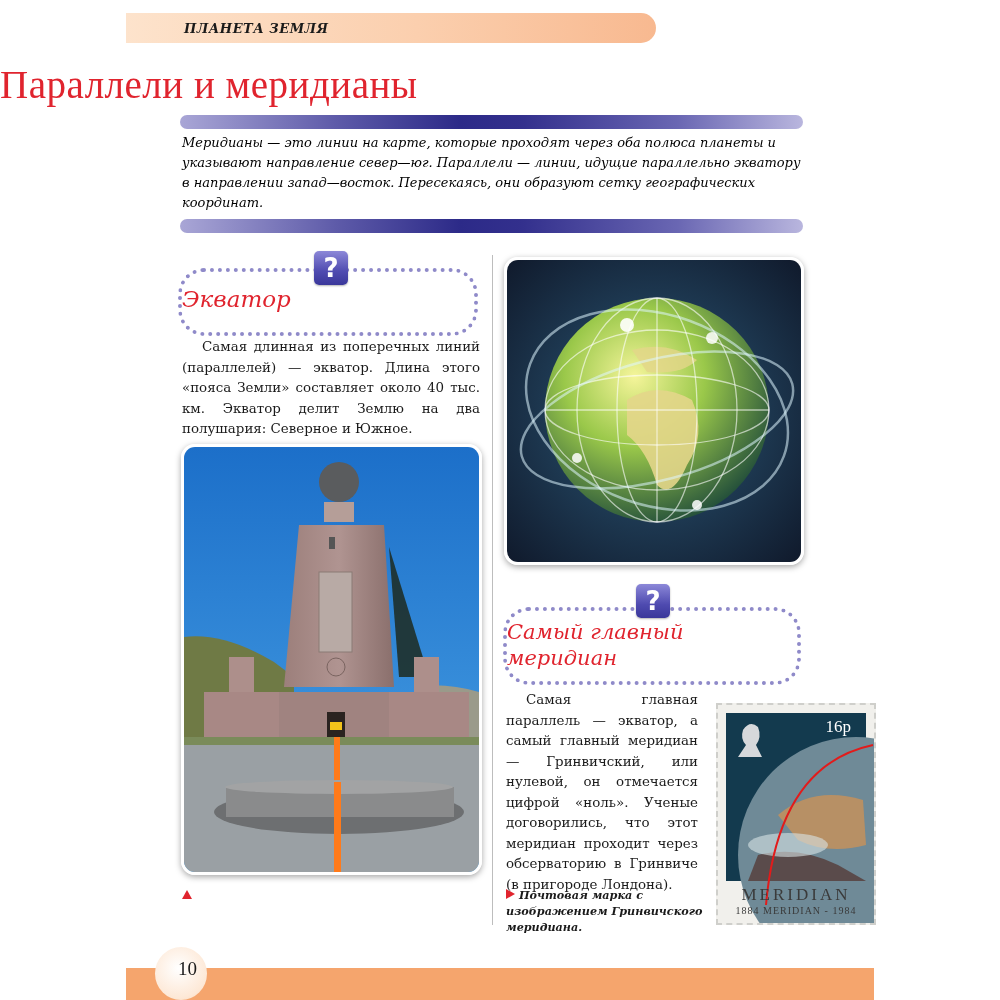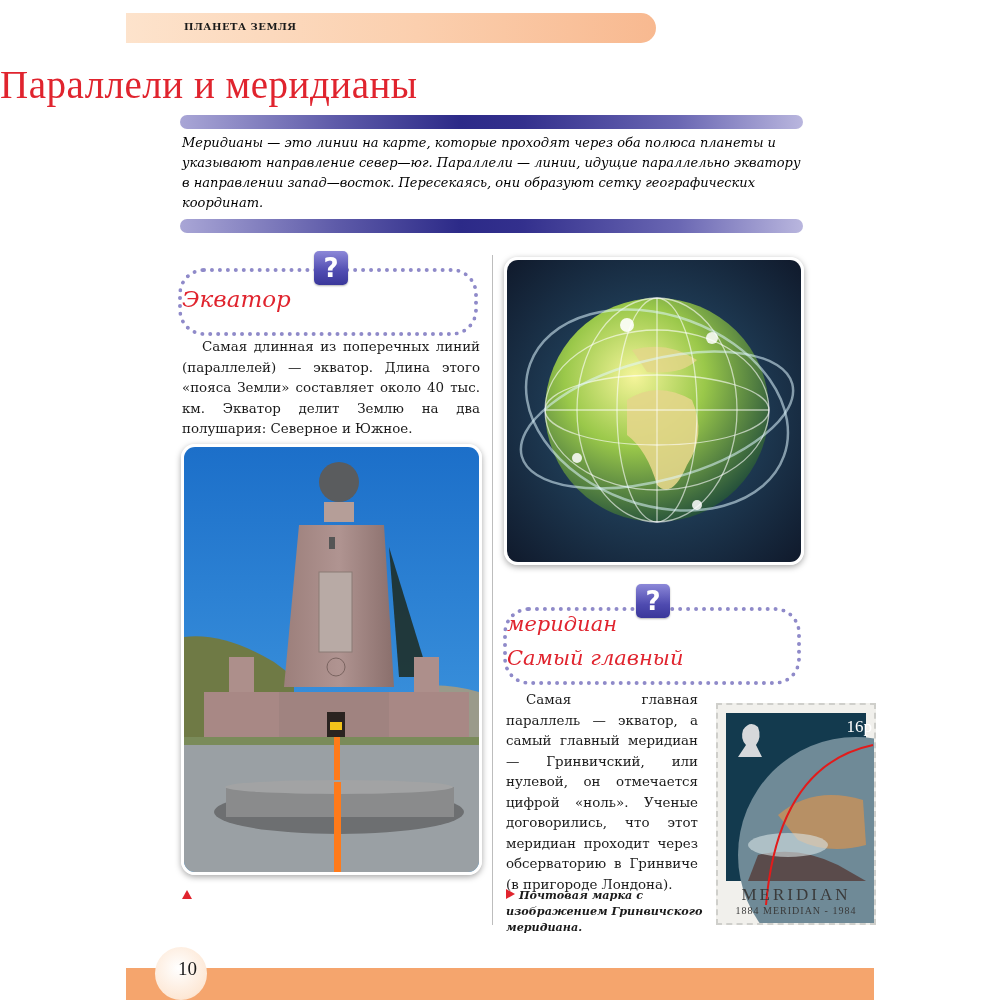--- a/index.html
+++ b/index.html
@@ -1,20 +1,20 @@
 <!DOCTYPE html>
 <html><head>
 <meta charset="utf-8">
 <style>
   html, body { margin:0; padding:0; background:#ffffff; }
   body { width:1000px; height:1000px; position:relative; overflow:hidden; font-family:"DejaVu Serif", serif; color:#1a1a1a; }
 
   .header-band { position:absolute; left:126px; top:13px; width:530px; height:30px; border-radius:0 16px 16px 0;
     background:linear-gradient(90deg,#fde3cc 0%,#fbcfae 55%,#f8b990 100%); }
-  .header-label { position:absolute; left:58px; top:8px; font-family:"DejaVu Serif", serif; font-weight:bold; font-size:10px; letter-spacing:0.5px; color:#1a1a1a; }
+  .header-label { position:absolute; left:58px; top:8px; font-family:"DejaVu Serif", serif; font-weight:bold; font-size:13px; letter-spacing:0.5px; color:#1a1a1a;font-style:italic; }
 
   .page-title { position:absolute; left:0; width:1000px; top:62px; text-align:left; font-family:"Liberation Serif", serif; font-size:39px; color:#e0242e; letter-spacing:0.5px; }
 
   .purple-bar { position:absolute; left:180px; width:623px; height:14px; border-radius:7px;
     background:linear-gradient(90deg,#a9a6d6 0%,#5e5ba9 25%,#2c2a88 45%,#33308d 55%,#6a67b3 80%,#b9b6de 100%); }
   .bar-top { top:115px; }
   .bar-bottom { top:219px; }
 
   .intro { position:absolute; left:182px; top:133px; width:620px; text-align:left; font-family:"DejaVu Serif", serif; font-style:italic; font-size:13px; line-height:20px; color:#000000; }
 
@@ -132,41 +132,41 @@
       <ellipse cx="150" cy="150" rx="135" ry="95" transform="rotate(20 150 150)"></ellipse>
     </g>
     <circle cx="120" cy="65" r="7" fill="#ffffff" opacity="0.9"></circle>
     <circle cx="205" cy="78" r="6" fill="#ffffff" opacity="0.85"></circle>
     <circle cx="70" cy="198" r="5" fill="#ffffff" opacity="0.85"></circle>
     <circle cx="190" cy="245" r="5" fill="#ffffff" opacity="0.85"></circle>
   </svg>
 </div>
 
 <div class="section-box" style="left:503px; top:607px; width:298px; height:78px;">
+  <div class="section-title" style="font-size:21px; margin-top:8px; line-height:26px;">Самый главный</div>
   <div class="section-title" style="font-size:21px; line-height:26px;">меридиан</div>
-  <div class="section-title" style="font-size:21px; margin-top:8px; line-height:26px;">Самый главный</div>
 </div>
 <div class="qicon" style="left:636px; top:584px;">?</div>
 
 <div class="body-text" style="left:506px; top:690px; width:192px; text-indent:20px;">Самая главная параллель — экватор, а самый главный меридиан — Гринвичский, или нулевой, он отмечается цифрой «ноль». Ученые договорились, что этот меридиан проходит через обсерваторию в Гринвиче (в пригороде Лондона).</div>
 
 <div class="caption" style="left:506px; top:887px; width:200px;">
   <span class="tri-right"></span><span>Почтовая марка с изображением Гринвичского меридиана.</span>
 </div>
 
 <div style="position:absolute; left:716px; top:703px; width:160px; height:222px; background:#f1f0ec; border:2px dashed #cfcfcb; box-sizing:border-box;">
   <svg width="156" height="218" viewBox="0 0 156 218" style="position:absolute; left:0; top:0;">
     <rect x="8" y="8" width="140" height="168" fill="#133a4e"></rect>
     <circle cx="138" cy="150" r="118" fill="#6f8a97"></circle>
     <path d="M60 110 Q95 80 145 95 L148 140 Q110 150 80 135 Z" fill="#c4905c" opacity="0.85"></path>
     <path d="M40 150 Q80 140 120 160 L148 176 L30 176 Z" fill="#553b38" opacity="0.8"></path>
     <ellipse cx="70" cy="140" rx="40" ry="12" fill="#d8e4e6" opacity="0.6"></ellipse>
     <path d="M155 40 Q60 60 48 200" fill="none" stroke="#e21b1b" stroke-width="2"></path>
     <path d="M25 25 Q32 15 40 22 Q44 32 38 40 L44 52 L20 52 L28 40 Q22 34 25 25 Z" fill="#d6d8db"></path>
   </svg>
-  <div style="position:absolute; right:2px; top:12px; font-family:'Liberation Serif', serif; font-size:17px; color:#ffffff;">16p</div>
+  <div style="position:absolute; right:23px; top:12px; font-family:'Liberation Serif', serif; font-size:17px; color:#ffffff;">16p</div>
   <div style="position:absolute; left:0; width:156px; top:180px; text-align:center; font-family:'Liberation Serif', serif; font-size:17px; letter-spacing:3px; color:#3a3a3a;">MERIDIAN</div>
   <div style="position:absolute; left:0; width:156px; top:200px; text-align:center; font-family:'Liberation Serif', serif; font-size:10px; letter-spacing:1px; color:#3a3a3a;">1884 MERIDIAN - 1984</div>
 </div>
 
 <div class="footer-band"></div>
 <div class="page-num-oval"></div>
 <div class="page-num">10</div>
 
 </body></html>

